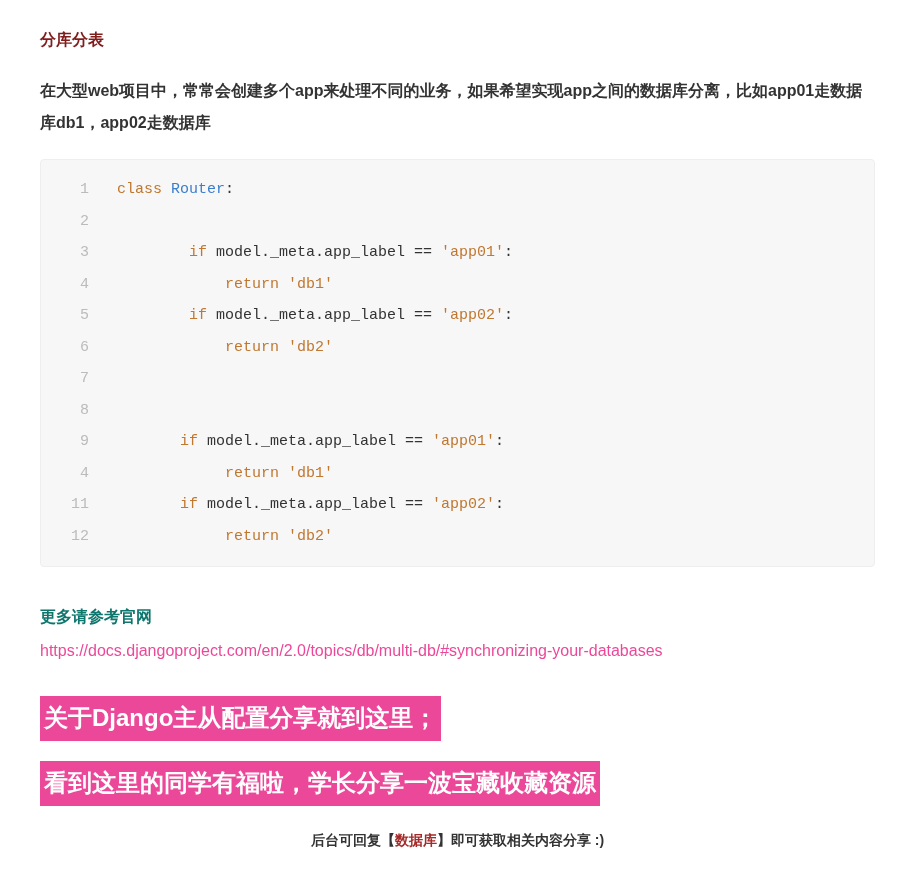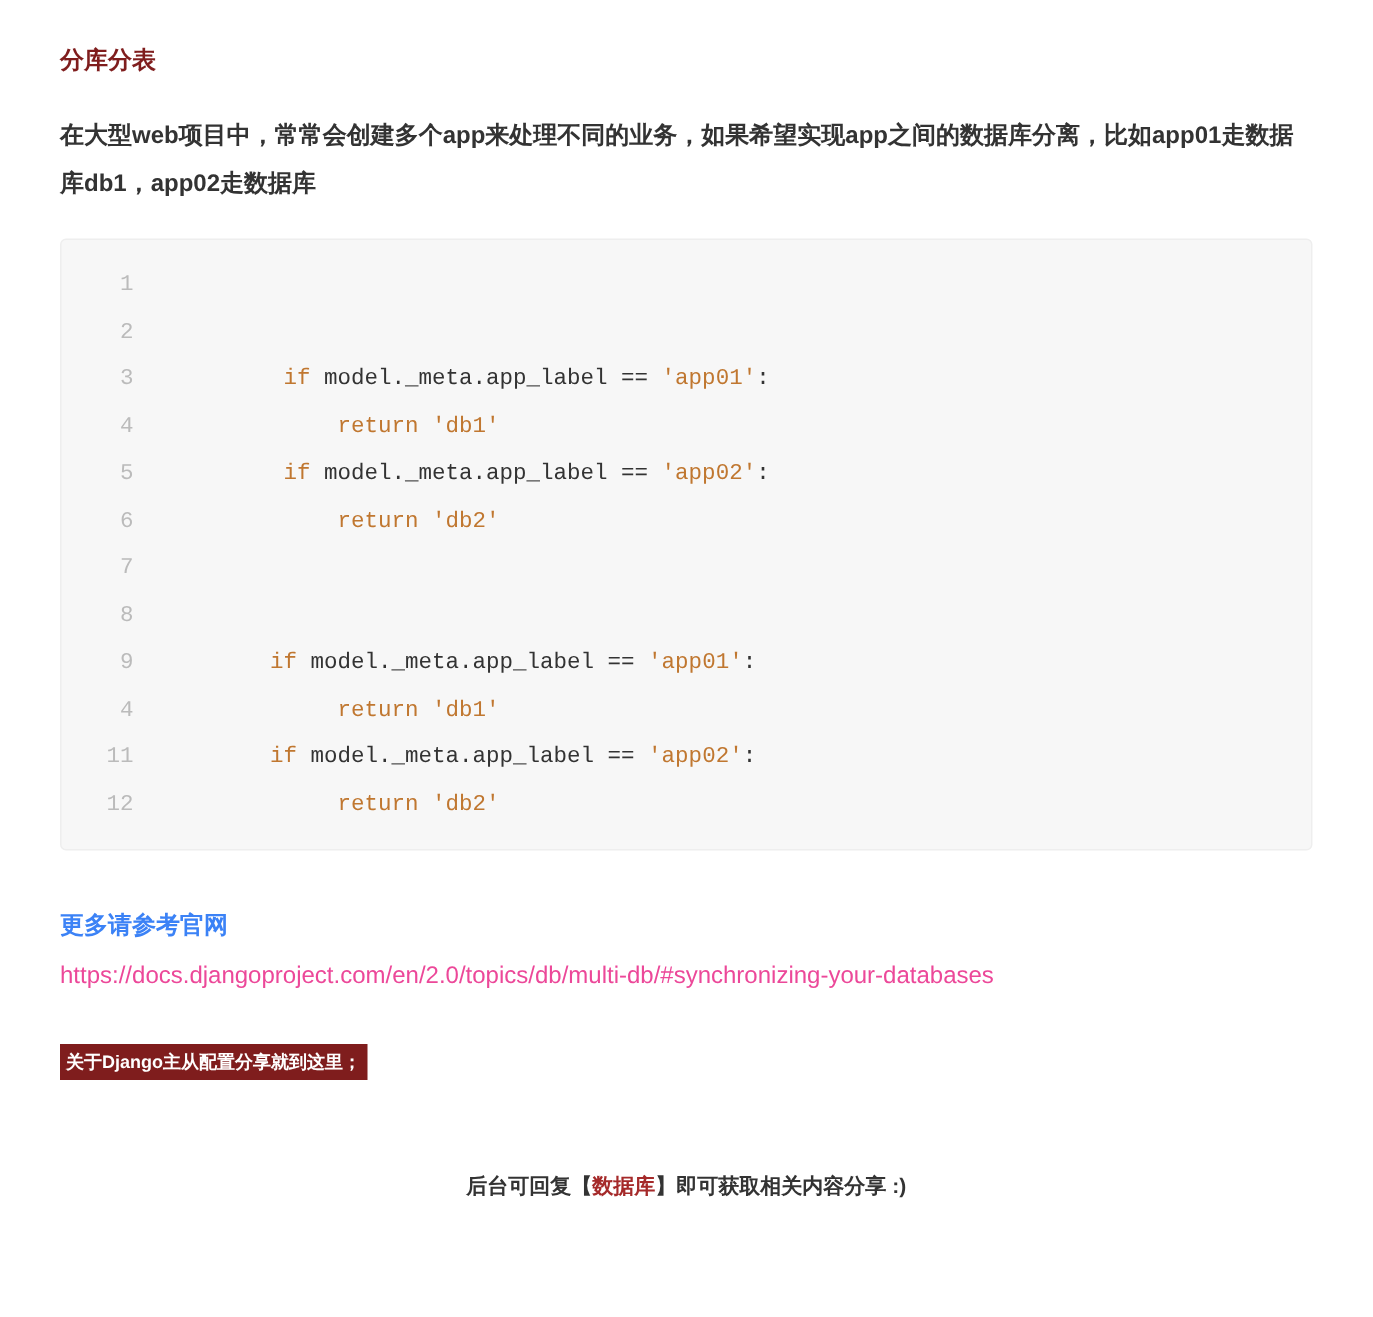--- a/index.html
+++ b/index.html
@@ -50,36 +50,36 @@
 .tok-kw { color: #c07730; }
 .tok-cls { color: #3b7ecc; }
 .tok-fn { color: #a73131; }
 .tok-param { color: #c07730; }
 .tok-str { color: #c07730; }
 .tok-punc { color: #333; }
 .tok-ident { color: #333; }
 .sub-heading {
   font-size: 16px;
   font-weight: bold;
-  color: #3b82f6;
+  color: #0f766e;
   margin-bottom: 14px;
 }
 .ref-url {
   font-size: 16px;
   color: #ec4899;
   margin-bottom: 36px;
 }
 .highlight-lines {
   margin-bottom: 24px;
 }
 .highlight-line {
   display: inline-block;
-  background: #7f1d1d;
+  background: #ec4899;
   color: #fff;
-  font-size: 12px;
+  font-size: 24px;
   font-weight: bold;
   padding: 2px 4px;
   margin-bottom: 2px;
   line-height: 1.7;
 }
 .footer-note {
   text-align: center;
   font-size: 14px;
   font-weight: bold;
   color: #333;
@@ -89,35 +89,35 @@
 }
 </style>
 </head>
 <body>
 
 <h3 class="section-heading">分库分表</h3>
 
 <p class="paragraph">在大型web项目中，常常会创建多个app来处理不同的业务，如果希望实现app之间的数据库分离，比如app01走数据库db1，app02走数据库</p>
 
 <div class="code-block" id="code-block">
-    <div class="code-line"><span class="lineno">1</span></div>
+    <div class="code-line"><span class="lineno">1</span><span><span class="tok-kw">class </span><span class="tok-cls">Router</span><span class="tok-punc">:</span></span></div>
     <div class="code-line"><span class="lineno">2</span></div>
     <div class="code-line"><span class="lineno">3</span><span><span>        </span><span class="tok-kw">if </span><span class="tok-ident">model._meta.app_label == </span><span class="tok-str">'app01'</span><span class="tok-punc">:</span></span></div>
     <div class="code-line"><span class="lineno">4</span><span><span>            </span><span class="tok-kw">return </span><span class="tok-str">'db1'</span></span></div>
     <div class="code-line"><span class="lineno">5</span><span><span>        </span><span class="tok-kw">if </span><span class="tok-ident">model._meta.app_label == </span><span class="tok-str">'app02'</span><span class="tok-punc">:</span></span></div>
     <div class="code-line"><span class="lineno">6</span><span><span>            </span><span class="tok-kw">return </span><span class="tok-str">'db2'</span></span></div>
     <div class="code-line"><span class="lineno">7</span><span><span></span></span></div>
     <div class="code-line"><span class="lineno">8</span></div>
     <div class="code-line"><span class="lineno">9</span><span><span>       </span><span class="tok-kw">if </span><span class="tok-ident">model._meta.app_label == </span><span class="tok-str">'app01'</span><span class="tok-punc">:</span></span></div>
     <div class="code-line"><span class="lineno">4</span><span><span>            </span><span class="tok-kw">return </span><span class="tok-str">'db1'</span></span></div>
     <div class="code-line"><span class="lineno">11</span><span><span>       </span><span class="tok-kw">if </span><span class="tok-ident">model._meta.app_label == </span><span class="tok-str">'app02'</span><span class="tok-punc">:</span></span></div>
     <div class="code-line"><span class="lineno">12</span><span><span>            </span><span class="tok-kw">return </span><span class="tok-str">'db2'</span></span></div>
   </div>
 
 <h4 class="sub-heading">更多请参考官网</h4>
 
 <p class="ref-url">https://docs.djangoproject.com/en/2.0/topics/db/multi-db/#synchronizing-your-databases</p>
 
-<div class="highlight-lines" id="highlight-block"><span class="highlight-line">关于Django主从配置分享就到这里；</span><br><br><br></div>
+<div class="highlight-lines" id="highlight-block"><span class="highlight-line">关于Django主从配置分享就到这里；</span><br><br><span class="highlight-line">看到这里的同学有福啦，学长分享一波宝藏收藏资源</span><br></div>
 
 <p class="footer-note">
   <span>后台可回复【</span><span class="kw">数据库</span><span>】即可获取相关内容分享 :)</span>
 </p>
 
 </body></html>

